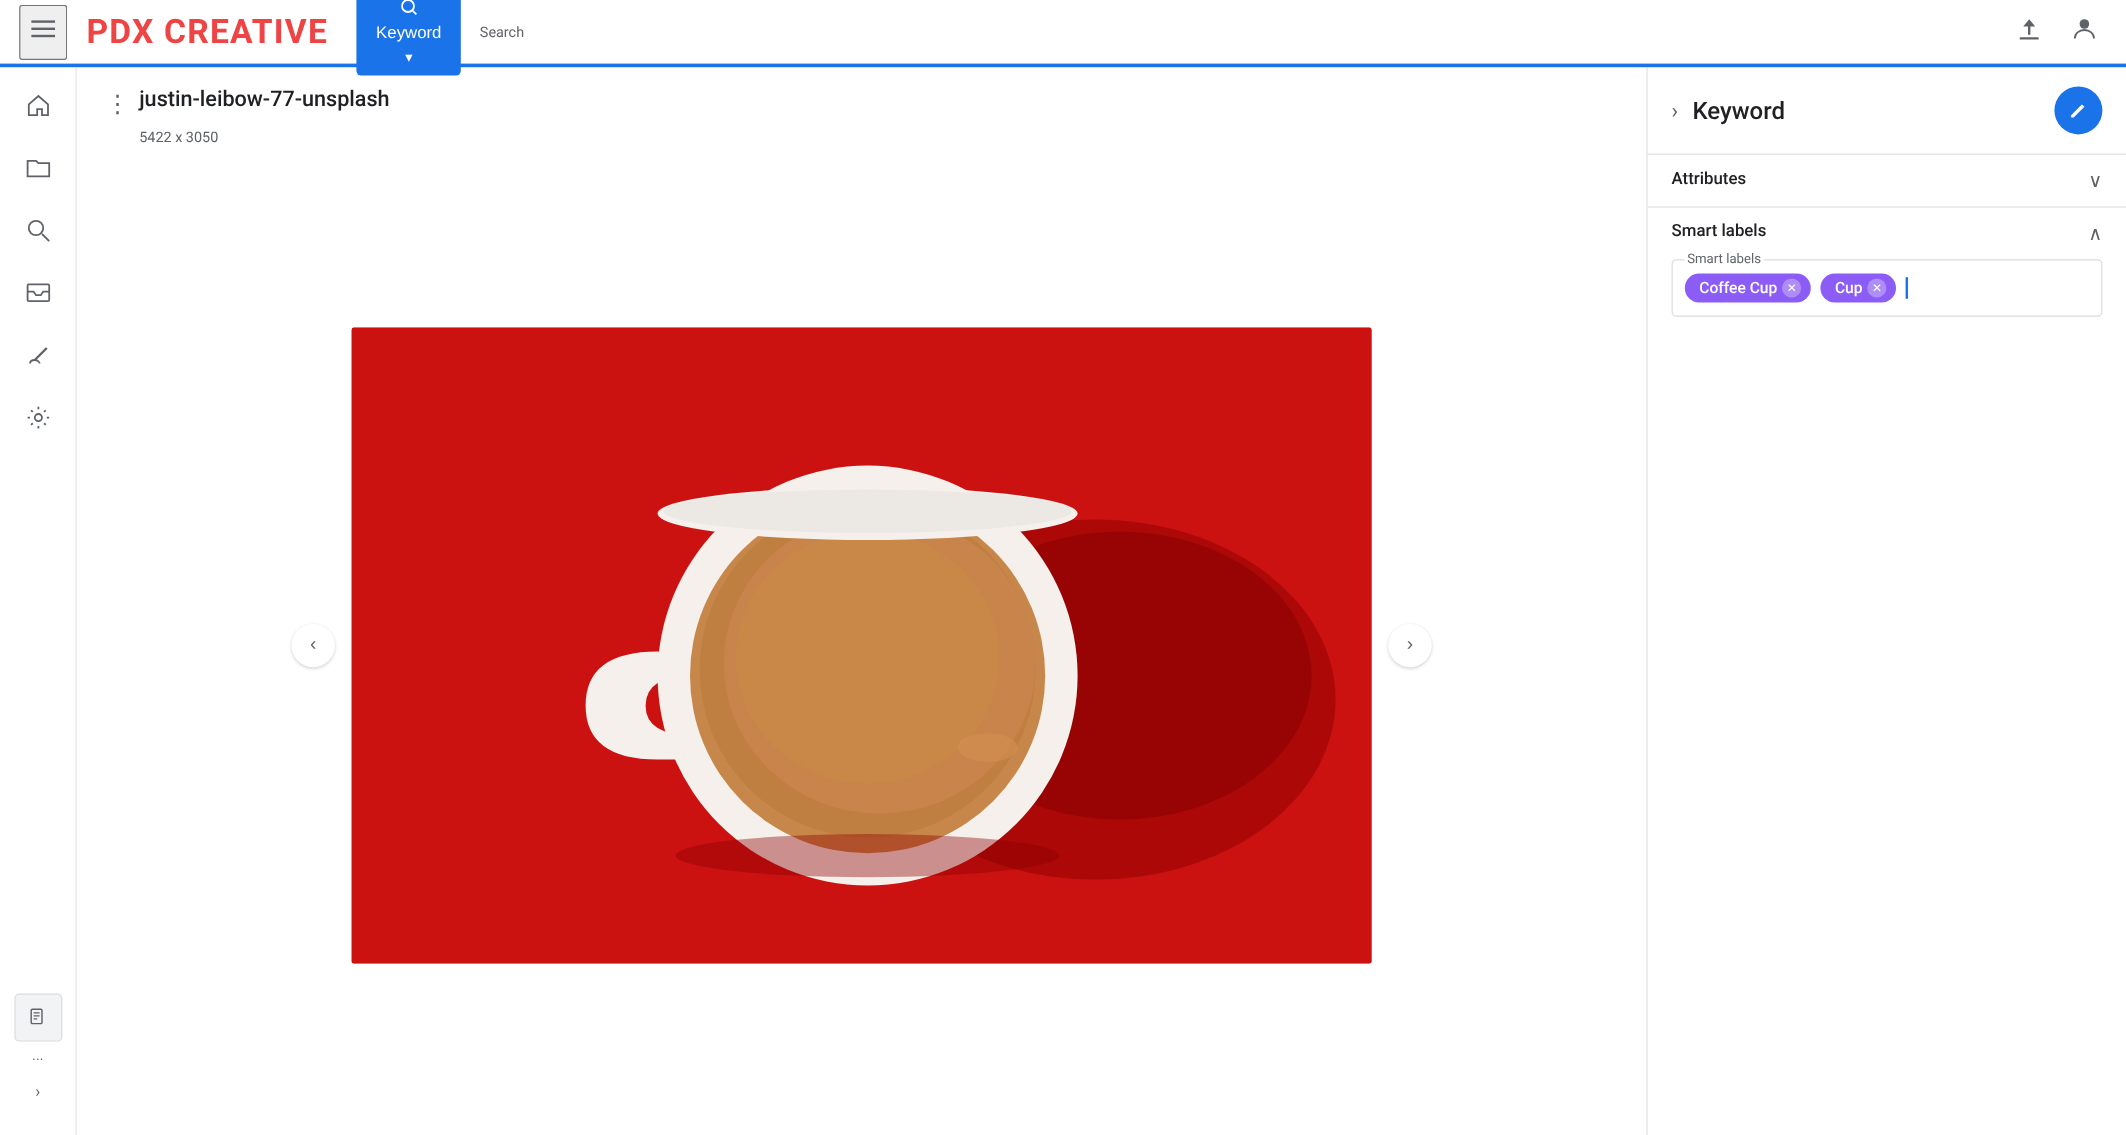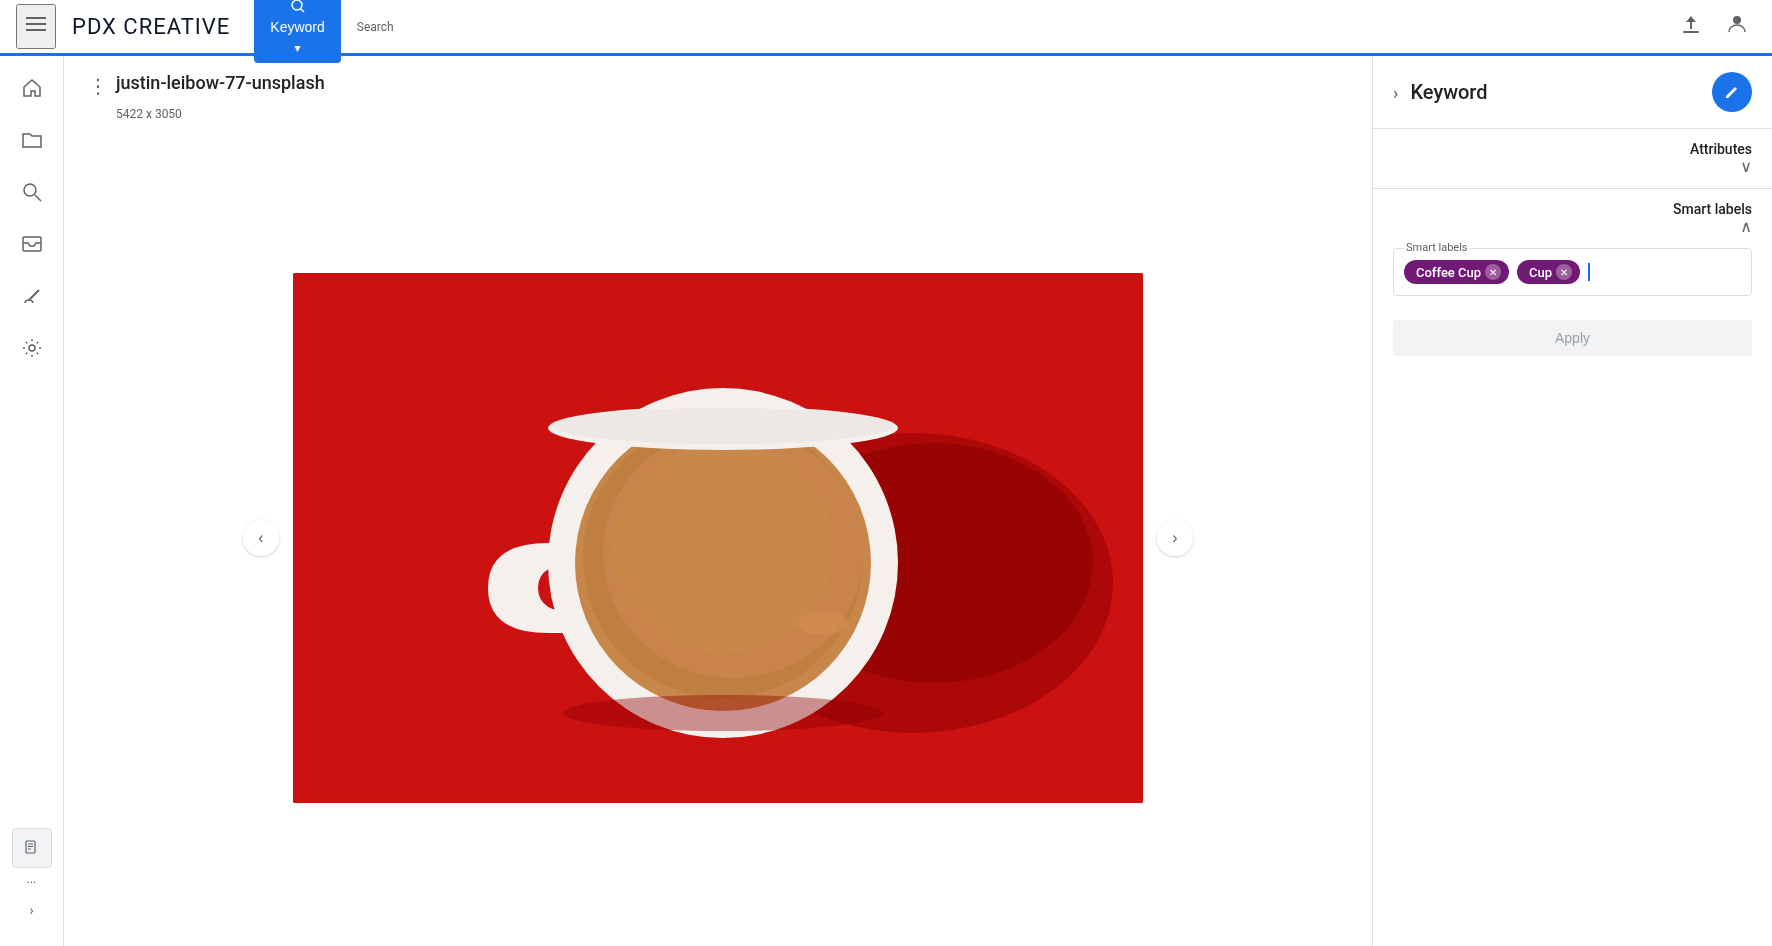--- a/index.html
+++ b/index.html
@@ -17,23 +17,23 @@
       flex-shrink: 0;
       z-index: 10;
     }
     .topbar-menu-icon {
       color: #5f6368;
       font-size: 20px;
       cursor: pointer;
       padding: 8px;
     }
     .topbar-logo {
-      color: #0f172a;
-      font-size: 22px;
-      font-weight: 400;
+      color: #ef4444;
+      font-size: 28px;
+      font-weight: 700;
       letter-spacing: 1px;
       text-transform: uppercase;
       margin-right: 8px;
     }
     .keyword-btn {
       background: #1a73e8;
       color: #fff;
       border: none;
       border-radius: 4px;
       padding: 8px 16px;
@@ -254,25 +254,24 @@
       color: #fff;
       font-size: 16px;
     }
 
     
     .attributes-section {
       border-bottom: 1px solid #e0e0e0;
     }
     .section-header {
       display: flex;
-      align-items: flex-end;
+      align-items: flex-start;
       justify-content: space-between;
       padding: 12px 20px;
       cursor: pointer;
-      flex-direction: column;
     }
     .section-label {
       font-size: 14px;
       font-weight: 500;
       color: #202124;
     }
     .section-chevron {
       color: #5f6368;
       font-size: 16px;
     }
@@ -298,21 +297,21 @@
       left: 10px;
       background: #fff;
       font-size: 11px;
       color: #5f6368;
       padding: 0 2px;
     }
     .tag-chip {
       display: flex;
       align-items: center;
       gap: 4px;
-      background: #701a75;
+      background: #8b5cf6;
       color: #fff;
       border-radius: 16px;
       padding: 4px 8px 4px 12px;
       font-size: 13px;
       font-weight: 500;
     }
     .tag-chip-close {
       width: 16px;
       height: 16px;
       border-radius: 50%;
@@ -514,16 +513,15 @@
           </div>
           <div class="tag-chip">
             <span>Cup</span>
             <button class="tag-chip-close">✕</button>
           </div>
           <span class="input-cursor"></span>
         </div>
       </div>
     </div>
 
-    <button class="apply-btn">Apply</button>
   </div>
 
 </div>
 
 </body></html>

